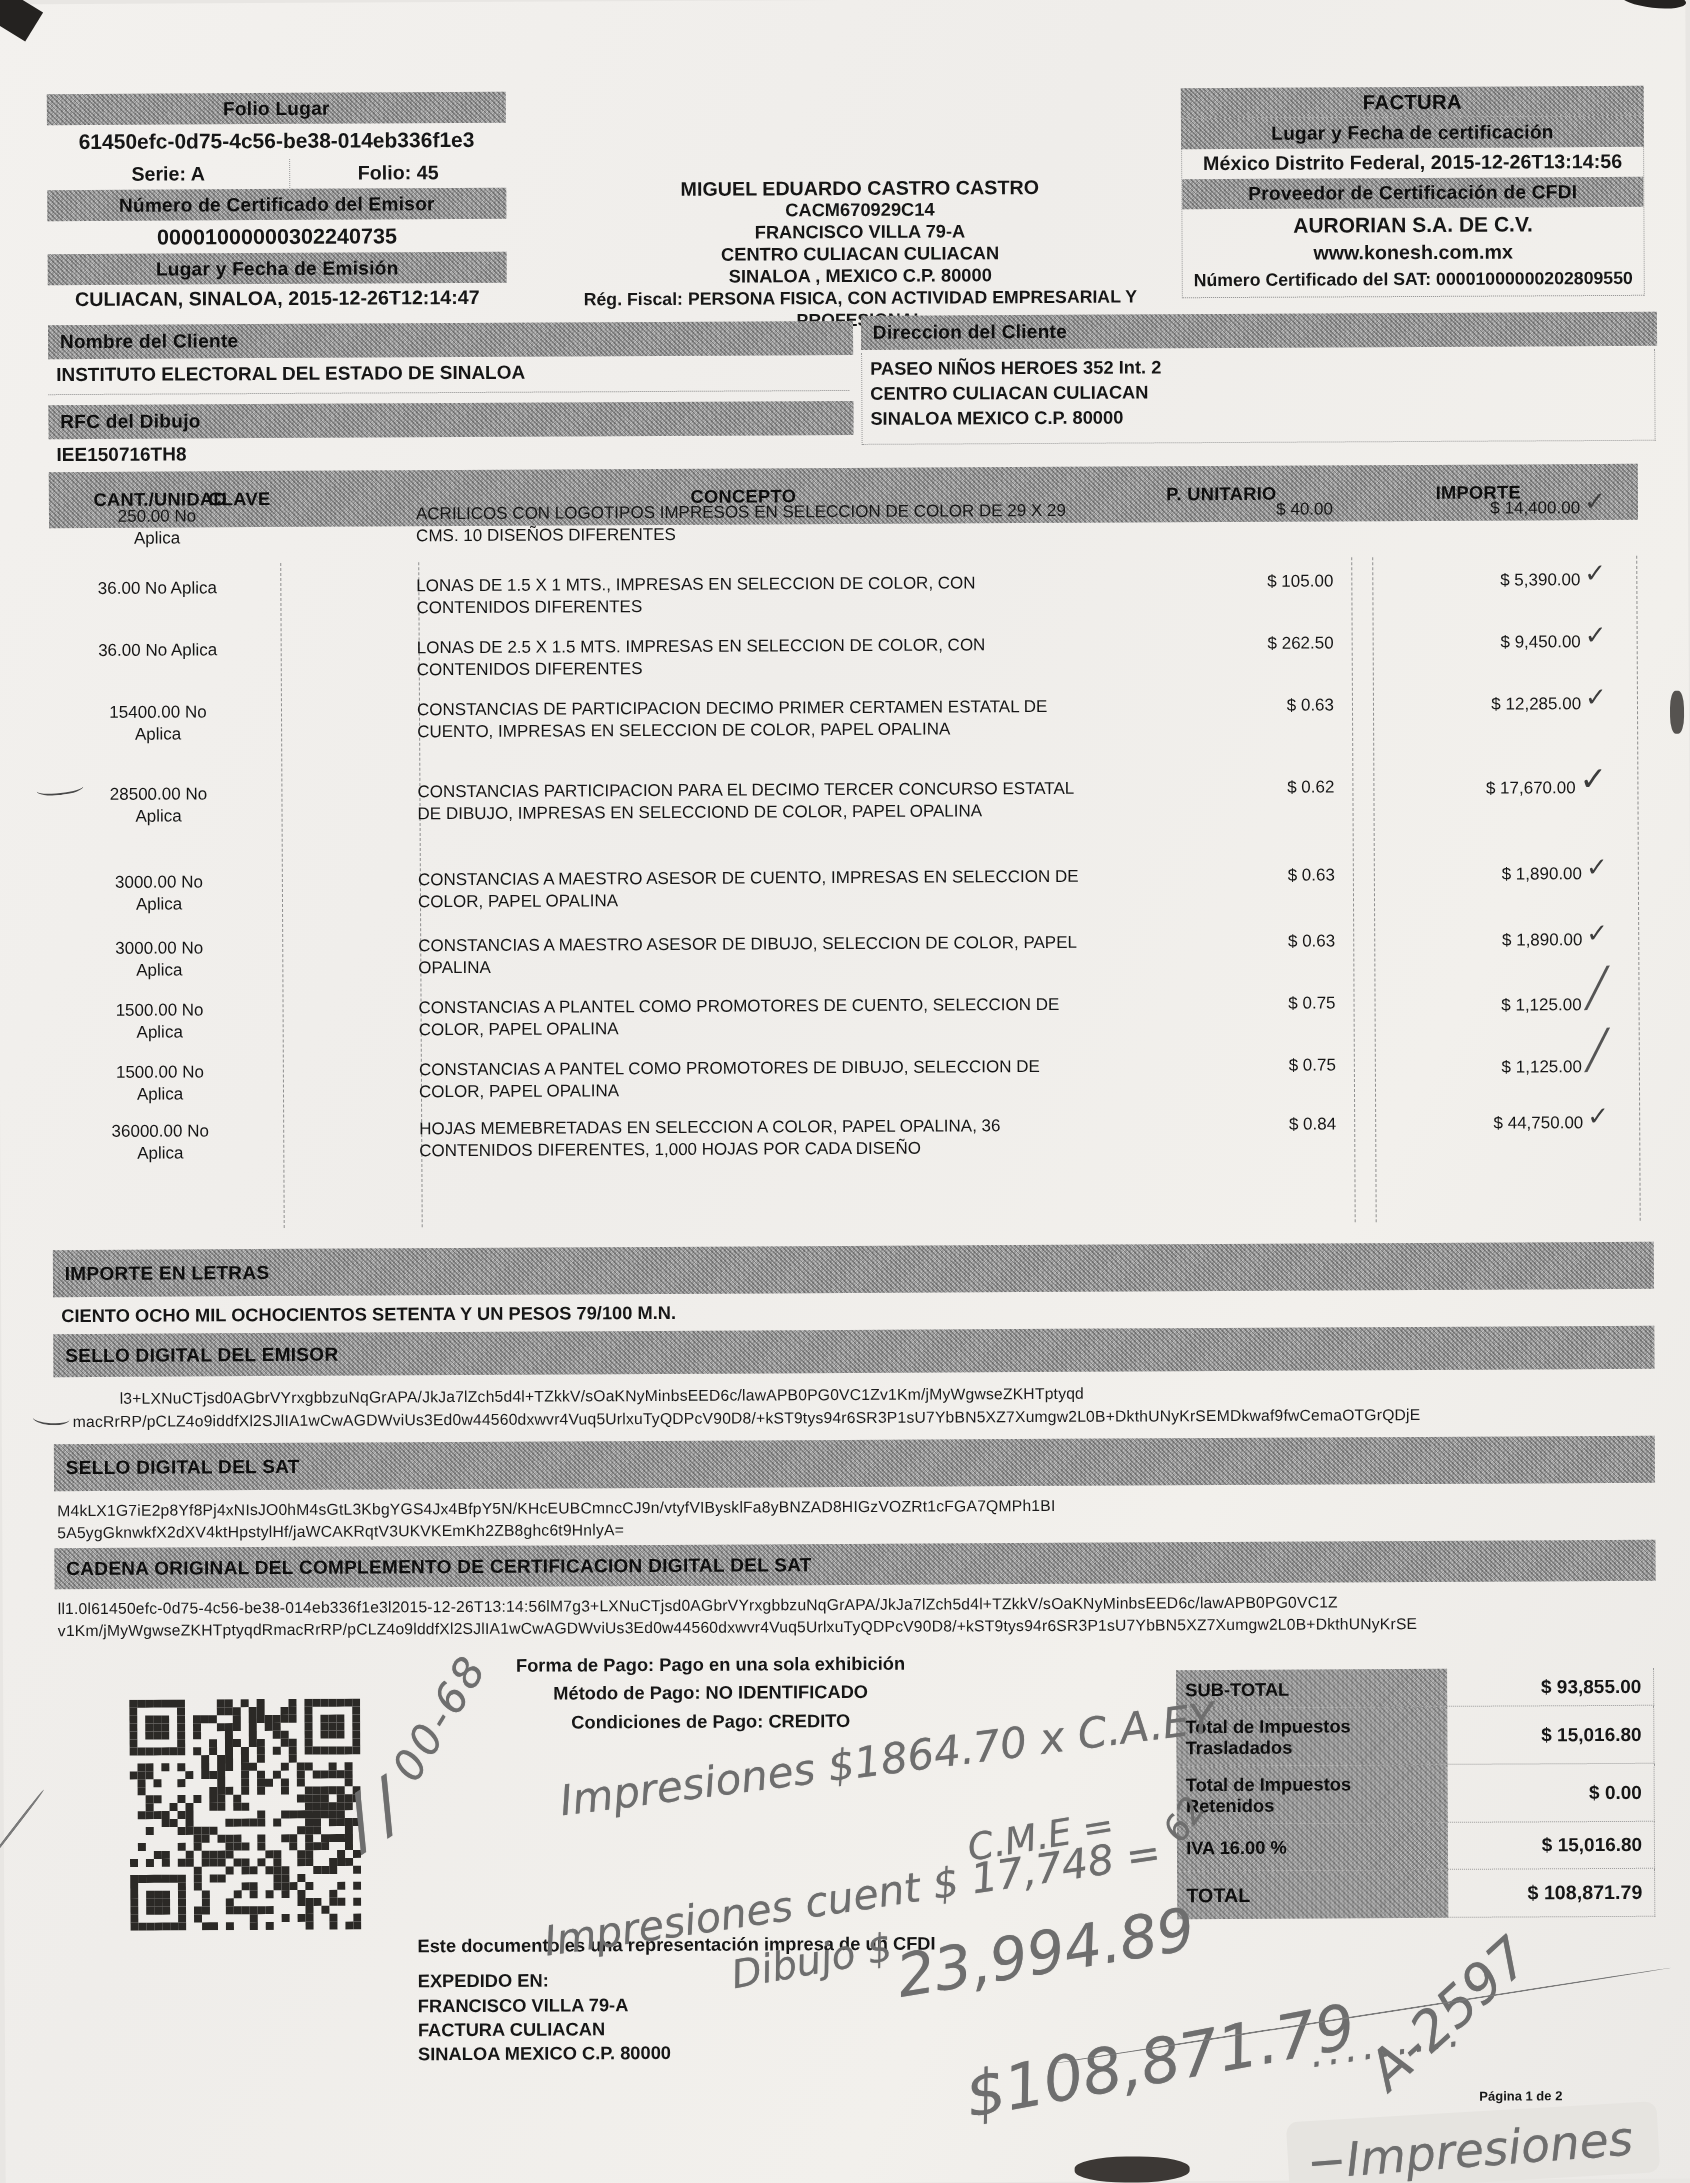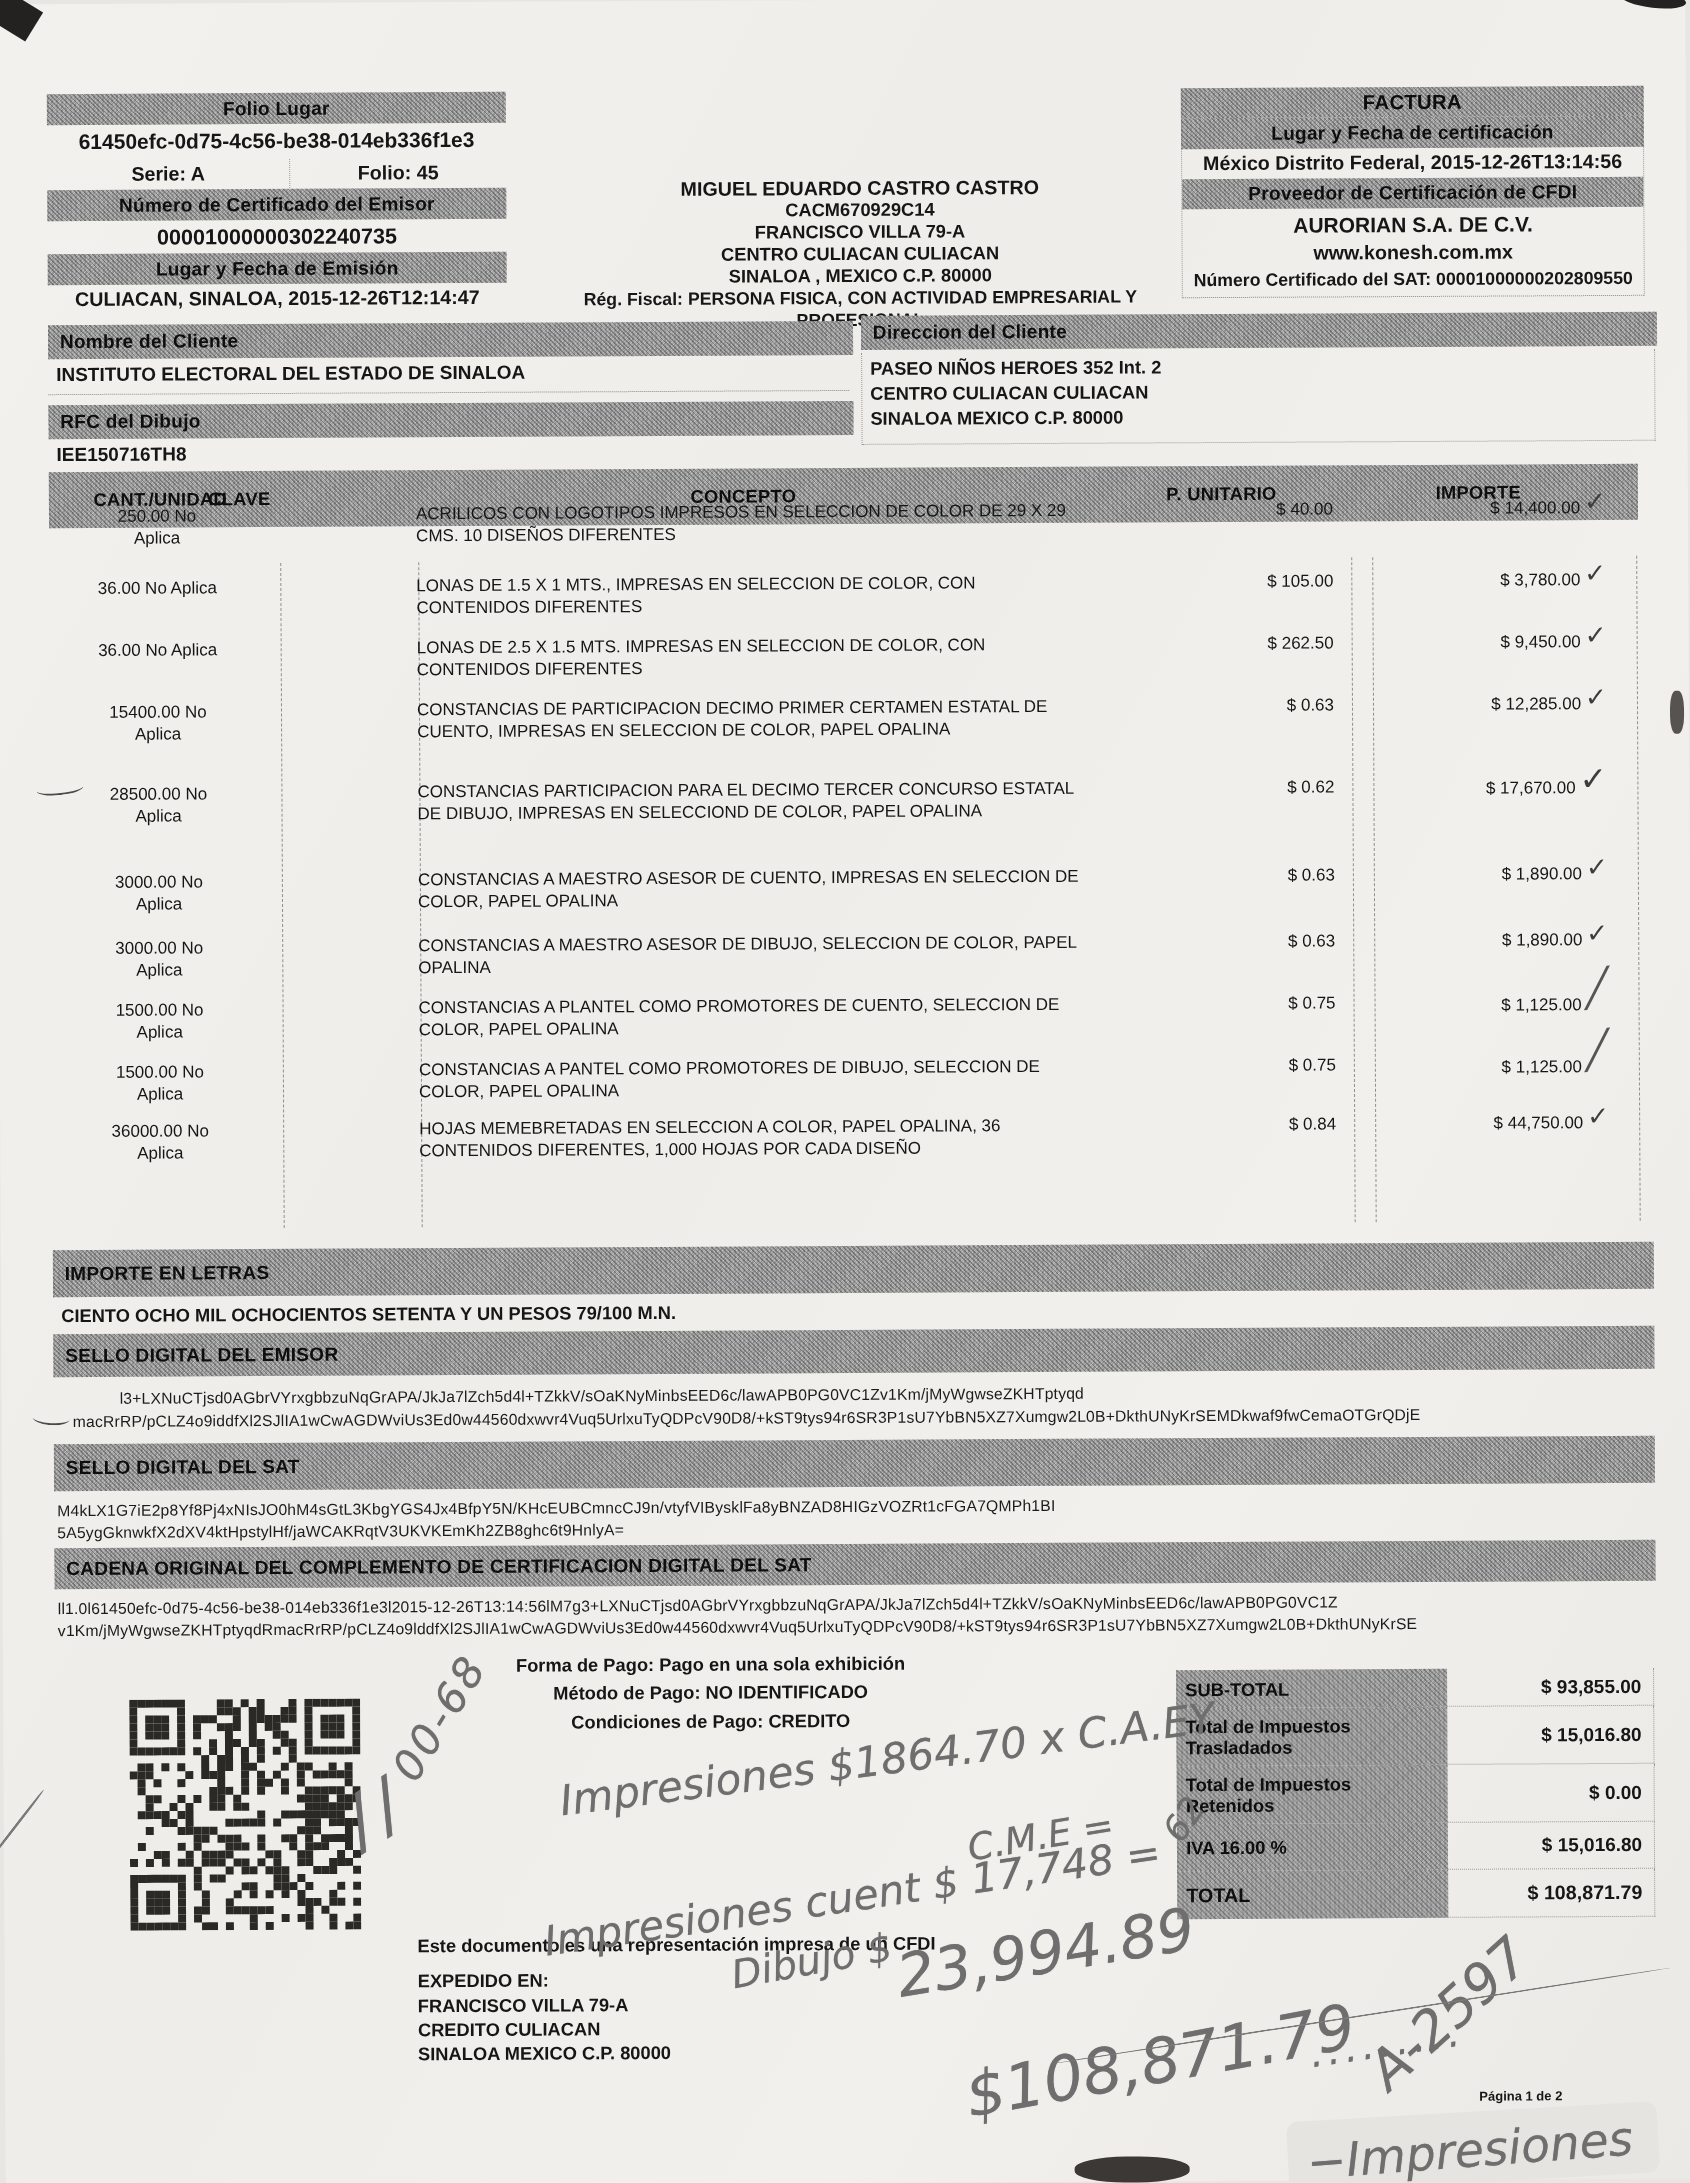--- a/index.html
+++ b/index.html
@@ -143,21 +143,21 @@
       <div class="c-imp"><span>$   14,400.00</span><span class="mark">✓</span></div>
     </div>
     <div class="trow" style="min-height:62px;">
       <div class="c-cant">
           <div>36.00  No Aplica</div>
           <div></div>
         </div>
       <div class="c-clave"></div>
       <div class="c-conc">LONAS DE 1.5 X 1 MTS., IMPRESAS EN SELECCION DE COLOR, CON CONTENIDOS DIFERENTES</div>
       <div class="c-pu">$   105.00</div>
-      <div class="c-imp"><span>$   3,780.00</span><span class="mark">✓</span></div>
+      <div class="c-imp"><span>$   5,390.00</span><span class="mark">✓</span></div>
     </div>
     <div class="trow" style="min-height:62px;">
       <div class="c-cant">
           <div>36.00  No Aplica</div>
           <div></div>
         </div>
       <div class="c-clave"></div>
       <div class="c-conc">LONAS DE 2.5 X 1.5 MTS. IMPRESAS EN SELECCION DE COLOR, CON CONTENIDOS DIFERENTES</div>
       <div class="c-pu">$   262.50</div>
       <div class="c-imp"><span>$   9,450.00</span><span class="mark">✓</span></div>
@@ -683,21 +683,21 @@
       <rect x="204" y="336" width="12" height="12" fill="#2b2926"></rect>
       <rect x="264" y="336" width="12" height="12" fill="#2b2926"></rect>
       <rect x="300" y="336" width="12" height="12" fill="#2b2926"></rect>
       <rect x="324" y="336" width="12" height="12" fill="#2b2926"></rect>
       <rect x="336" y="336" width="12" height="12" fill="#2b2926"></rect>
     </svg>
 
   <div class="abs" style="left:413px;top:1933px;font-size:18.3px;font-weight:600;">Este documento es una representación impresa de un CFDI</div>
   <div class="abs" style="left:413px;top:1968px;font-size:18.3px;font-weight:bold;">EXPEDIDO EN:</div>
   <div class="abs" style="left:413px;top:1993px;font-size:18.3px;font-weight:600;">FRANCISCO VILLA   79-A</div>
-  <div class="abs" style="left:413px;top:2017px;font-size:18.3px;font-weight:600;">CREDITO   CULIACAN</div>
+  <div class="abs" style="left:413px;top:2017px;font-size:18.3px;font-weight:600;">FACTURA   CULIACAN</div>
   <div class="abs" style="left:413px;top:2041px;font-size:18.3px;font-weight:600;">SINALOA   MEXICO   C.P.  80000</div>
   <div class="abs" style="left:1474px;top:2092px;font-size:13px;font-weight:bold;">Página 1 de 2</div>
 
   <div class="hand" style="left:367px;top:1691px;font-size:42px;letter-spacing:3.3px;transform:rotate(-58deg);">00-68</div>
   <div class="hand" style="left:341px;top:1769px;font-size:68px;letter-spacing:7.9px;transform:rotate(-32deg);">//</div>
   <div class="hand" style="left:554px;top:1735px;font-size:42px;transform:rotate(-7deg);">Impresiones $1864.70 x C.A.EY</div>
   <div class="hand" style="left:963px;top:1816px;font-size:37px;transform:rotate(-9deg);">C.M.E =</div>
   <div class="hand" style="left:537px;top:1873px;font-size:41px;transform:rotate(-8deg);">Impresiones cuent $ 17,748 =</div>
   <div class="hand" style="left:1158px;top:1801px;font-size:35px;transform:rotate(-55deg);">62</div>
   <div class="hand" style="left:726px;top:1938px;font-size:39px;transform:rotate(-10deg);">Dibujo $</div>

